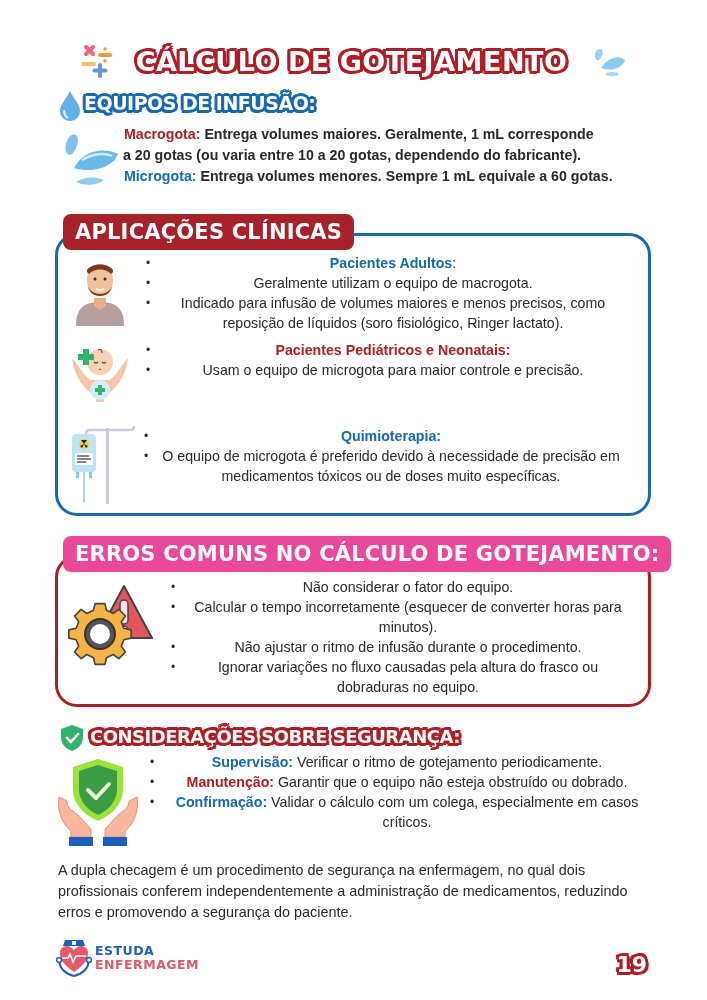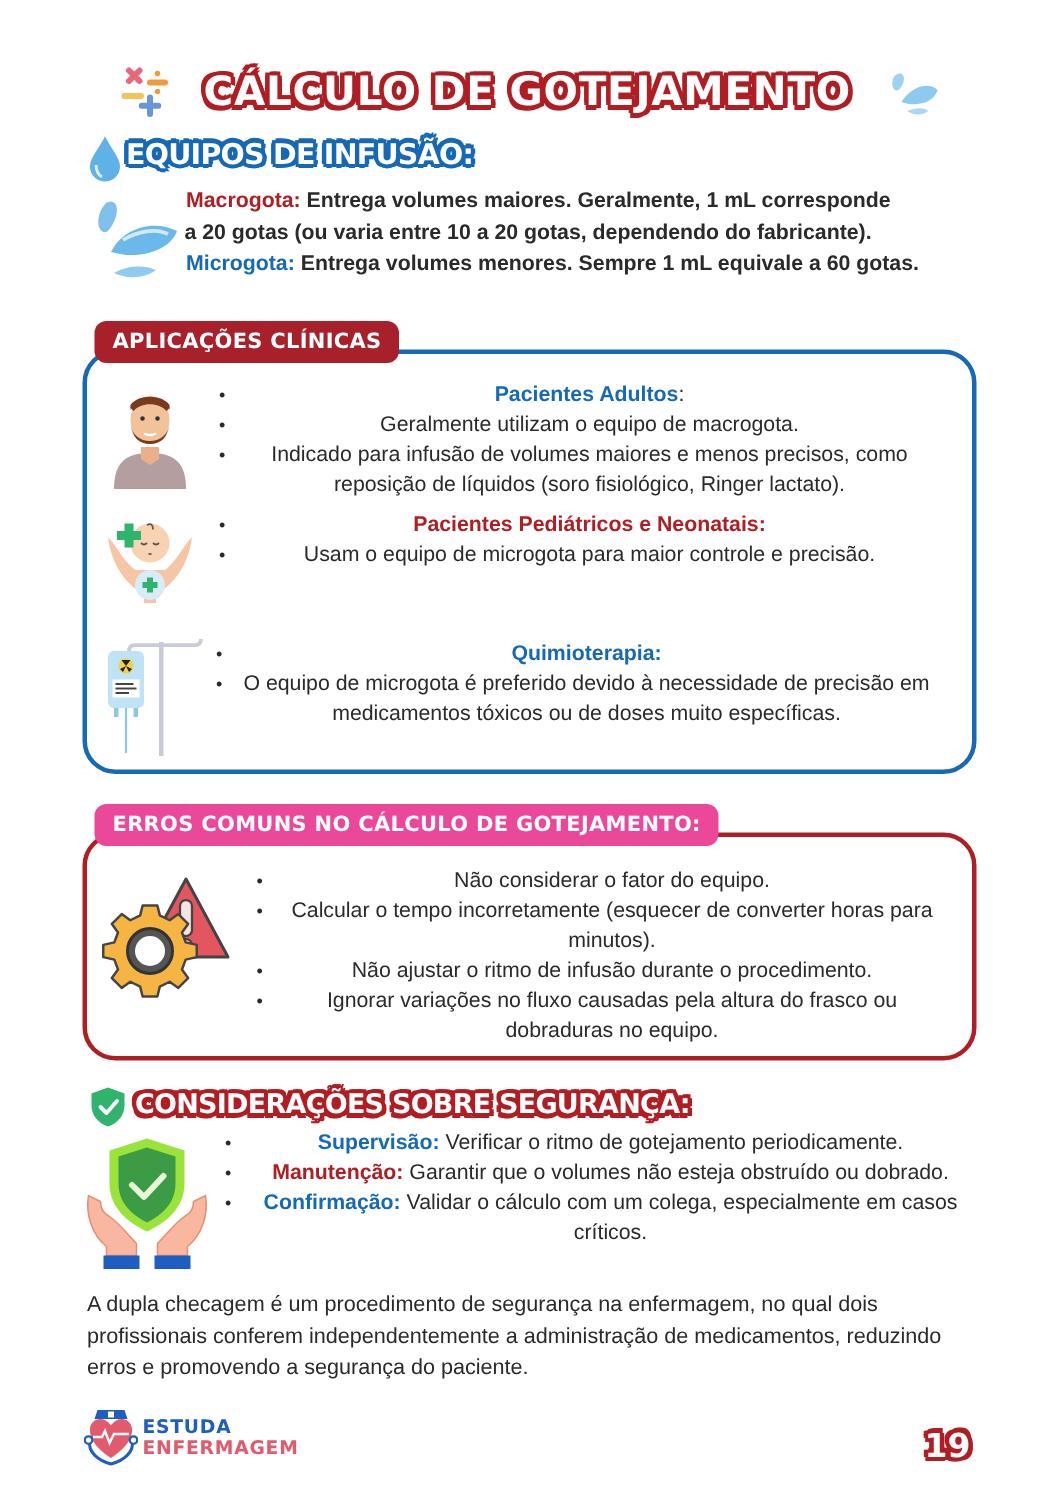--- a/index.html
+++ b/index.html
@@ -26,21 +26,21 @@
   .equipos-body { left: 124px; top: 124px; width: 560px; font-size: 14.2px; line-height: 21px; color: #2a2a2a; font-weight: bold; }
   .equipos-body p { margin: 0; }
   .equipos-body .l2 { margin-left: -1px; }
   .red { color: #b01e23; }
   .blue { color: #1669b5; }
 
   
   .box { position: absolute; border-radius: 22px; border: 3px solid; }
   .box-blue { border-color: #1669b5; }
   .box-red { border-color: #b01e23; }
-  .tab-label { position: absolute; color: #fff; font-family: "DejaVu Sans", sans-serif; font-weight: bold; font-size: 14px; padding: 6px 12px; border-radius: 8px; letter-spacing: 0.2px; white-space: nowrap; }
+  .tab-label { position: absolute; color: #fff; font-family: "DejaVu Sans", sans-serif; font-weight: bold; font-size: 21px; padding: 6px 12px; border-radius: 8px; letter-spacing: 0.2px; white-space: nowrap; }
   .tab-red { background: #a7202a; }
   .tab-blue { background: #ec4899; }
 
   ul.bullets { list-style: none; text-align: center; }
   ul.bullets li { position: relative; padding-left: 14px; font-size: 14.2px; line-height: 20px; color: #2a2a2a; }
   ul.bullets li::before { content: "•"; position: absolute; left: 0; top: 0; color: #2a2a2a; font-size: 12px; }
   ul.bullets li .h { font-weight: bold; }
 
   .para { left: 58px; top: 860px; width: 600px; font-size: 14.4px; line-height: 21px; color: #2a2a2a; }
 
@@ -202,21 +202,21 @@
     <path d="M33 33 L41 41 L54 27" stroke="#e7f7d7" stroke-width="4" fill="none" stroke-linecap="round" stroke-linejoin="round"></path>
     <path d="M4 40 C2 52 6 66 16 74 L16 80 L36 80 L36 72 C30 66 24 58 18 54 C14 52 12 48 12 44 Z" fill="#f9b7a0" stroke="#e38e76" stroke-width="1"></path>
     <path d="M82 40 C84 52 80 66 70 74 L70 80 L50 80 L50 72 C56 66 62 58 68 54 C72 52 74 48 74 44 Z" fill="#f9b7a0" stroke="#e38e76" stroke-width="1"></path>
     <rect x="14" y="80" width="24" height="9" fill="#1d5fc1"></rect>
     <rect x="48" y="80" width="24" height="9" fill="#1d5fc1"></rect>
   </svg>
 </span>
 
 <ul class="abs bullets" style="left:150px;top:752px;width:500px;">
   <li><span class="h blue">Supervisão:</span><span> Verificar o ritmo de gotejamento periodicamente.</span></li>
-  <li><span class="h red">Manutenção:</span><span> Garantir que o volumes não esteja obstruído ou dobrado.</span></li>
+  <li><span class="h red">Manutenção:</span><span> Garantir que o equipo não esteja obstruído ou dobrado.</span></li>
   <li><span class="h blue">Confirmação:</span><span> Validar o cálculo com um colega, especialmente em casos críticos.</span></li>
 </ul>
 
 <p class="abs para">A dupla checagem é um procedimento de segurança na enfermagem, no qual dois profissionais conferem independentemente a administração de medicamentos, reduzindo erros e promovendo a segurança do paciente.</p>
 
 <span class="abs" style="left:56px;top:938px;width:36px;height:40px;">
   <svg width="36" height="40" viewBox="0 0 36 40">
     <path d="M9 2 L27 2 L29 8 L7 8 Z" fill="#1d5fc1"></path>
     <rect x="16" y="3" width="4" height="4" fill="#fff"></rect>
     <path d="M18 34 C6 26 4 20 4 15 C4 10 8 8 11 8 C14 8 16 10 18 12 C20 10 22 8 25 8 C28 8 32 10 32 15 C32 20 30 26 18 34 Z" fill="#e25a6b"></path>

